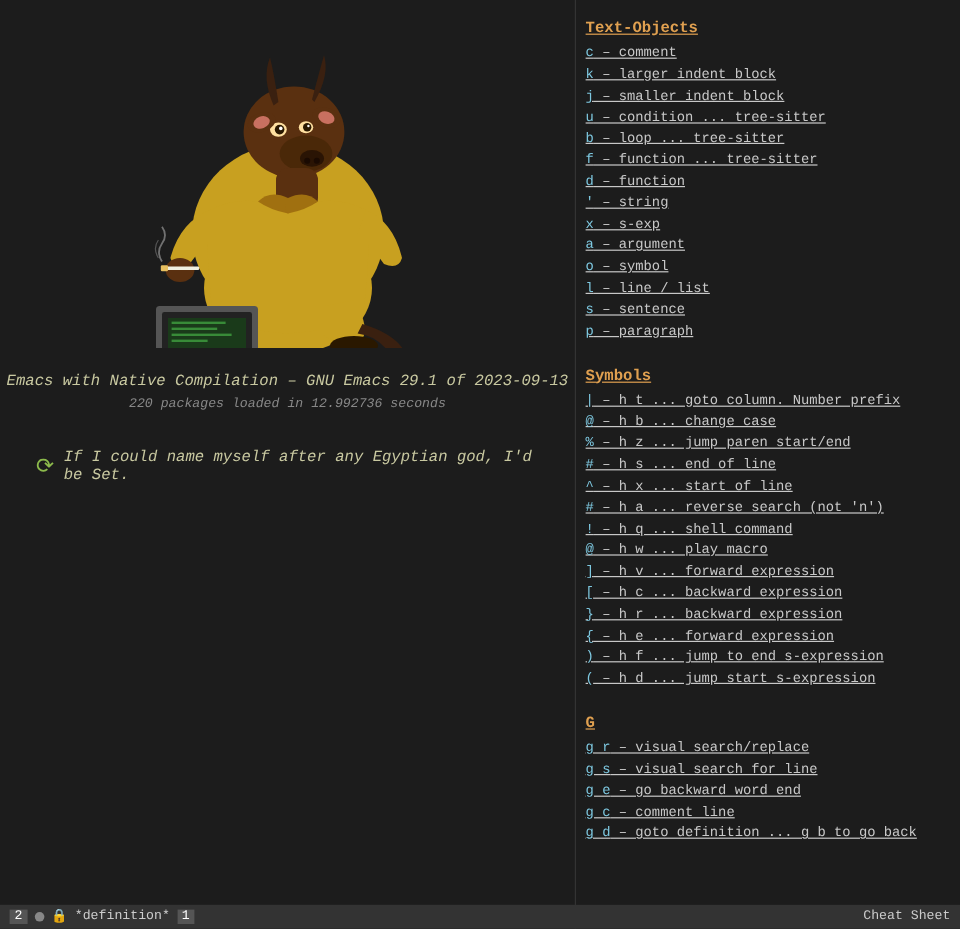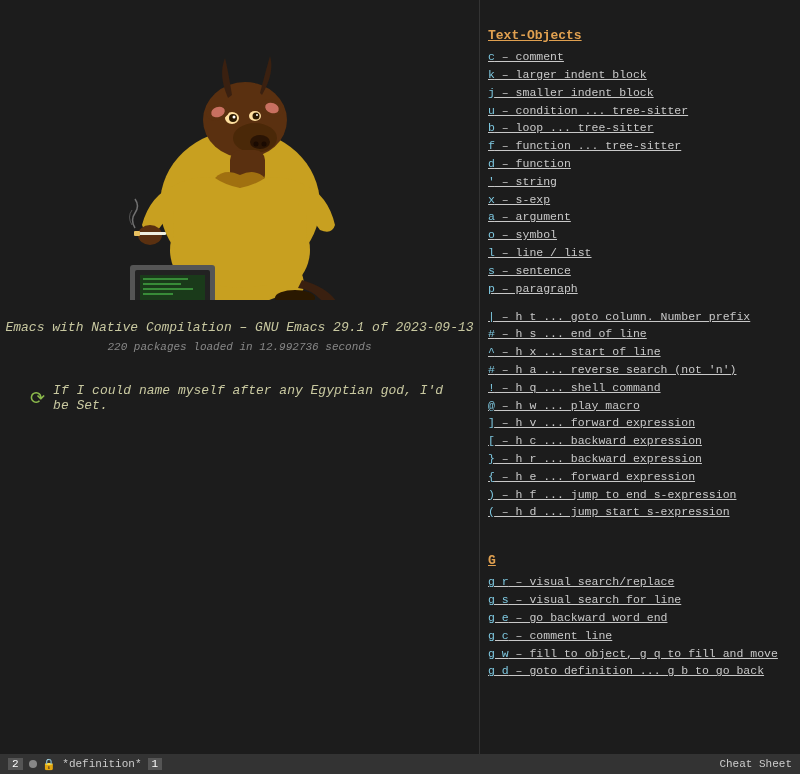--- a/index.html
+++ b/index.html
@@ -15,21 +15,20 @@
 
     
     #left-panel {
       width: 480px;
       height: 774px;
       background: #1c1c1c;
       display: flex;
       flex-direction: column;
       align-items: center;
       justify-content: flex-start;
-      padding-top: 10px;
       border-right: 1px solid #333;
     }
 
     #gnu-image {
       width: 340px;
       height: 280px;
       margin-top: 10px;
       display: flex;
       align-items: center;
       justify-content: center;
@@ -89,21 +88,21 @@
 
     #right-panel::-webkit-scrollbar { width: 4px; }
     #right-panel::-webkit-scrollbar-track { background: #111; }
     #right-panel::-webkit-scrollbar-thumb { background: #555; }
 
     .section-title {
       color: #e0a050;
       font-size: 13px;
       font-weight: bold;
       margin-bottom: 2px;
-      margin-top: 20px;
+      margin-top: 8px;
       text-decoration: underline;
     }
 
     .key-item {
       color: #c8c8c8;
       white-space: nowrap;
       font-size: 11.5px;
       line-height: 1.55;
       text-decoration: underline;
     }
@@ -250,23 +249,26 @@
     <div class="key-item"><span class="key-char">  '</span> – string</div>
     <div class="key-item"><span class="key-char">  x</span> – s-exp</div>
     <div class="key-item"><span class="key-char">  a</span> – argument</div>
     <div class="key-item"><span class="key-char">  o</span> – symbol</div>
     <div class="key-item"><span class="key-char">  l</span> – line / list</div>
     <div class="key-item"><span class="key-char">  s</span> – sentence</div>
     <div class="key-item"><span class="key-char">  p</span> – paragraph</div>
   </div>
 
   <div class="section-gap"></div>
+  <div class="section-title">Symbols</div>
 
   <div>
     <div class="key-item"><span class="key-char">  |</span> – h t ... goto column. Number prefix</div>
+    <div class="key-item"><span class="key-char">  @</span> – h b ... change case</div>
+    <div class="key-item"><span class="key-char">  %</span> – h z ... jump paren start/end</div>
     <div class="key-item"><span class="key-char">  #</span> – h s ... end of line</div>
     <div class="key-item"><span class="key-char">  ^</span> – h x ... start of line</div>
     <div class="key-item"><span class="key-char">  #</span> – h a ... reverse search (not 'n')</div>
     <div class="key-item"><span class="key-char">  !</span> – h q ... shell command</div>
     <div class="key-item"><span class="key-char">  @</span> – h w ... play macro</div>
     <div class="key-item"><span class="key-char">  ]</span> – h v ... forward expression</div>
     <div class="key-item"><span class="key-char">  [</span> – h c ... backward expression</div>
     <div class="key-item"><span class="key-char">  }</span> – h r ... backward expression</div>
     <div class="key-item"><span class="key-char">  {</span> – h e ... forward expression</div>
     <div class="key-item"><span class="key-char">  )</span> – h f ... jump to end s-expression</div>
@@ -274,21 +276,20 @@
   </div>
 
   <div class="section-gap"></div>
   <div class="section-title">G</div>
 
   <div>
     <div class="key-item"><span class="key-char">  g r</span> – visual search/replace</div>
     <div class="key-item"><span class="key-char">  g s</span> – visual search for line</div>
     <div class="key-item"><span class="key-char">  g e</span> – go backward word end</div>
     <div class="key-item"><span class="key-char">  g c</span> – comment line</div>
-    <div class="key-item"><span class="key-char">  g w</span> – fill to object, g q to fill and move</div>
     <div class="key-item"><span class="key-char">  g d</span> – goto definition ... g b to go back</div>
 
   </div>
 </div>
 
 <div id="status-bar">
   <span class="num">2</span>
   <span id="status-dot"></span>
   <span>🔒</span>
   <span>*definition*</span>

